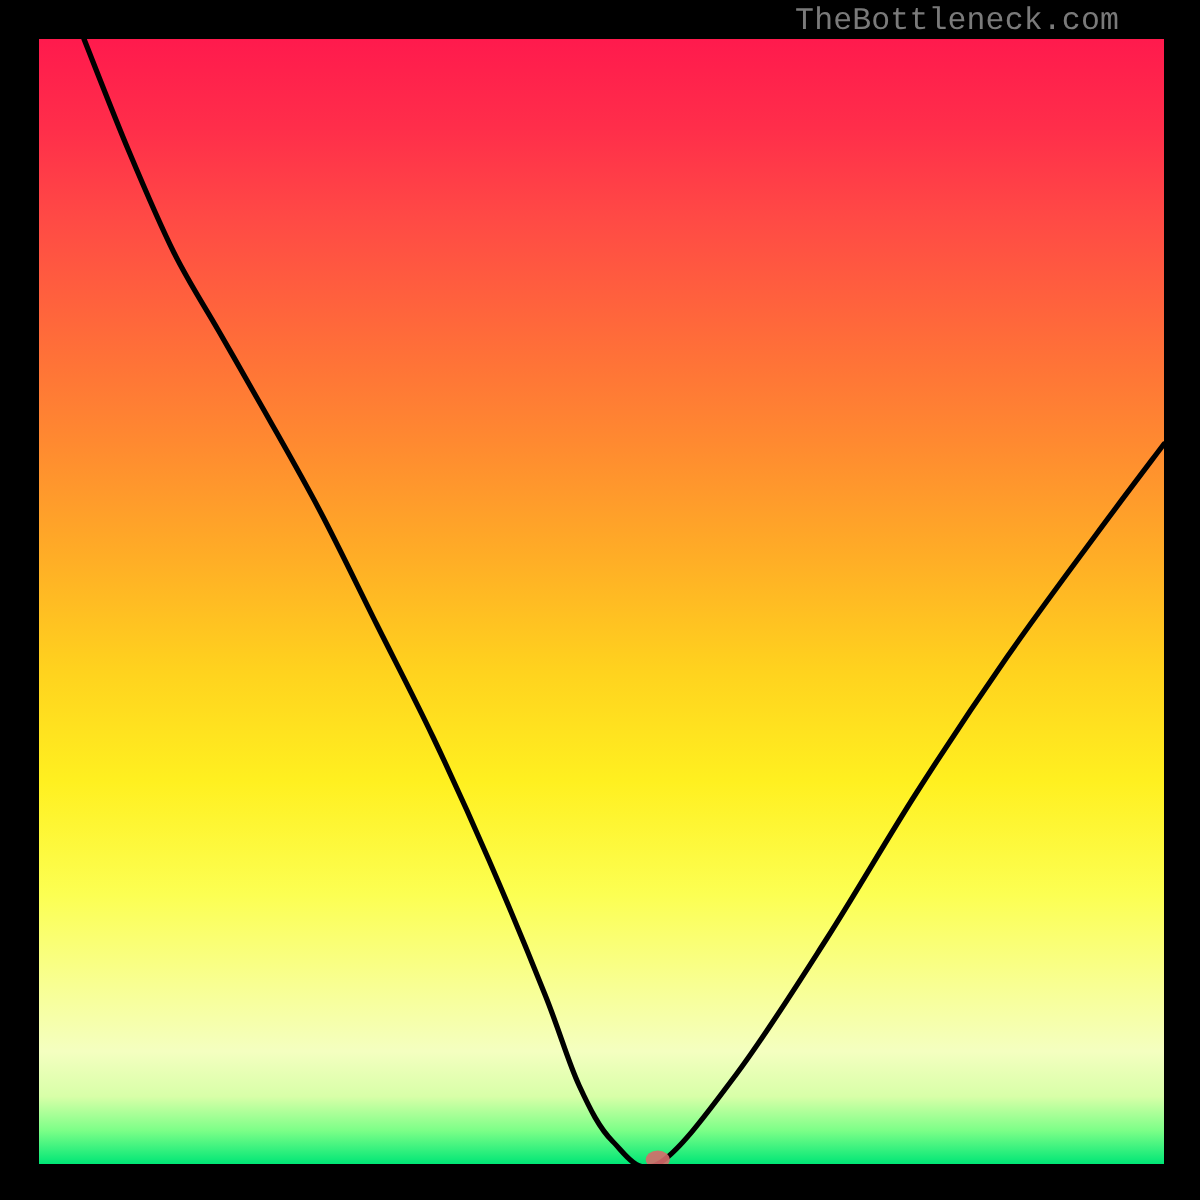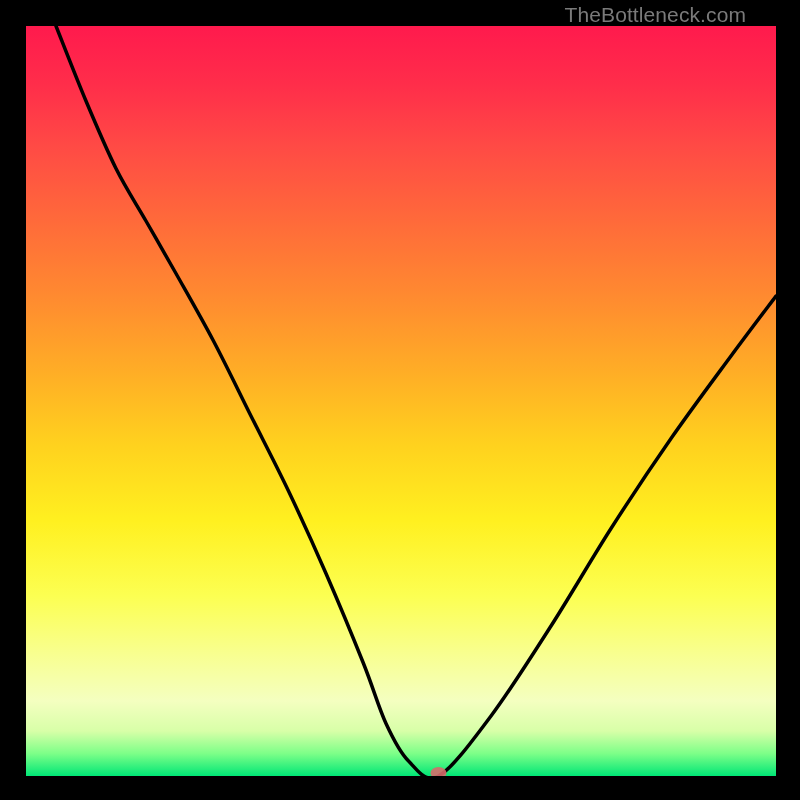--- a/index.html
+++ b/index.html
@@ -11,20 +11,21 @@
     overflow: hidden;
     font-family: Arial, Helvetica, sans-serif;
   }
   #frame {
     position: absolute;
     left: 0;
     top: 0;
     width: 756px;
     height: 800px;
     background: #000;
+    font-family: Liberation Mono, monospace;
   }
   #plot-box {
     position: absolute;
     left: 26px;
     top: 26px;
     width: 750px;
     height: 750px;
     overflow: hidden;
   }
   #gradient {

